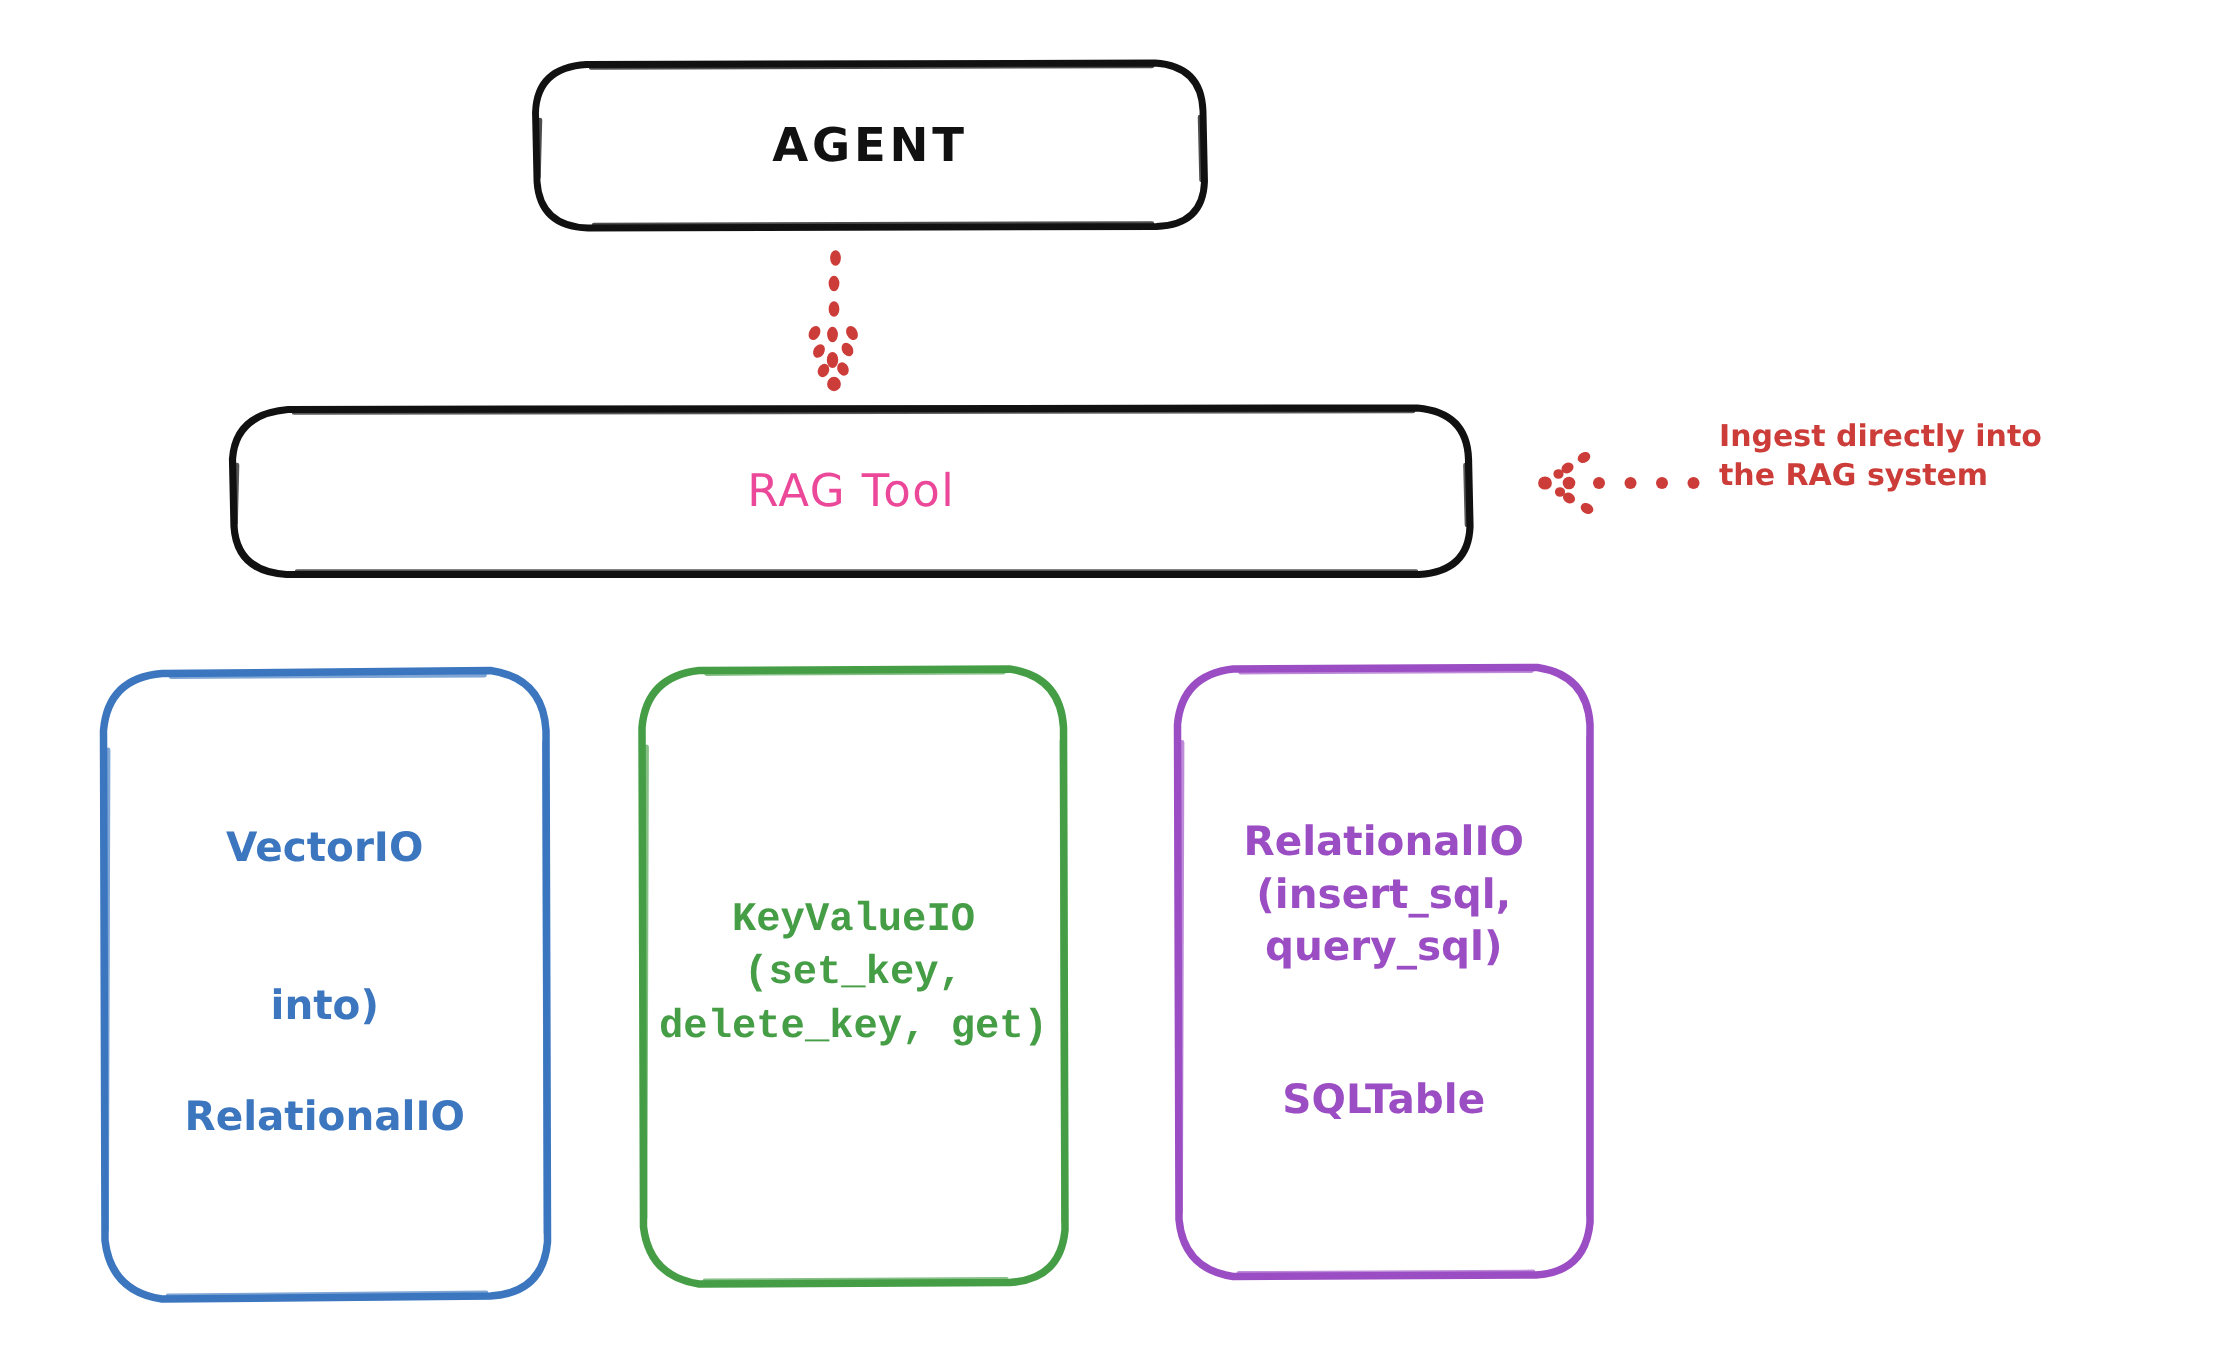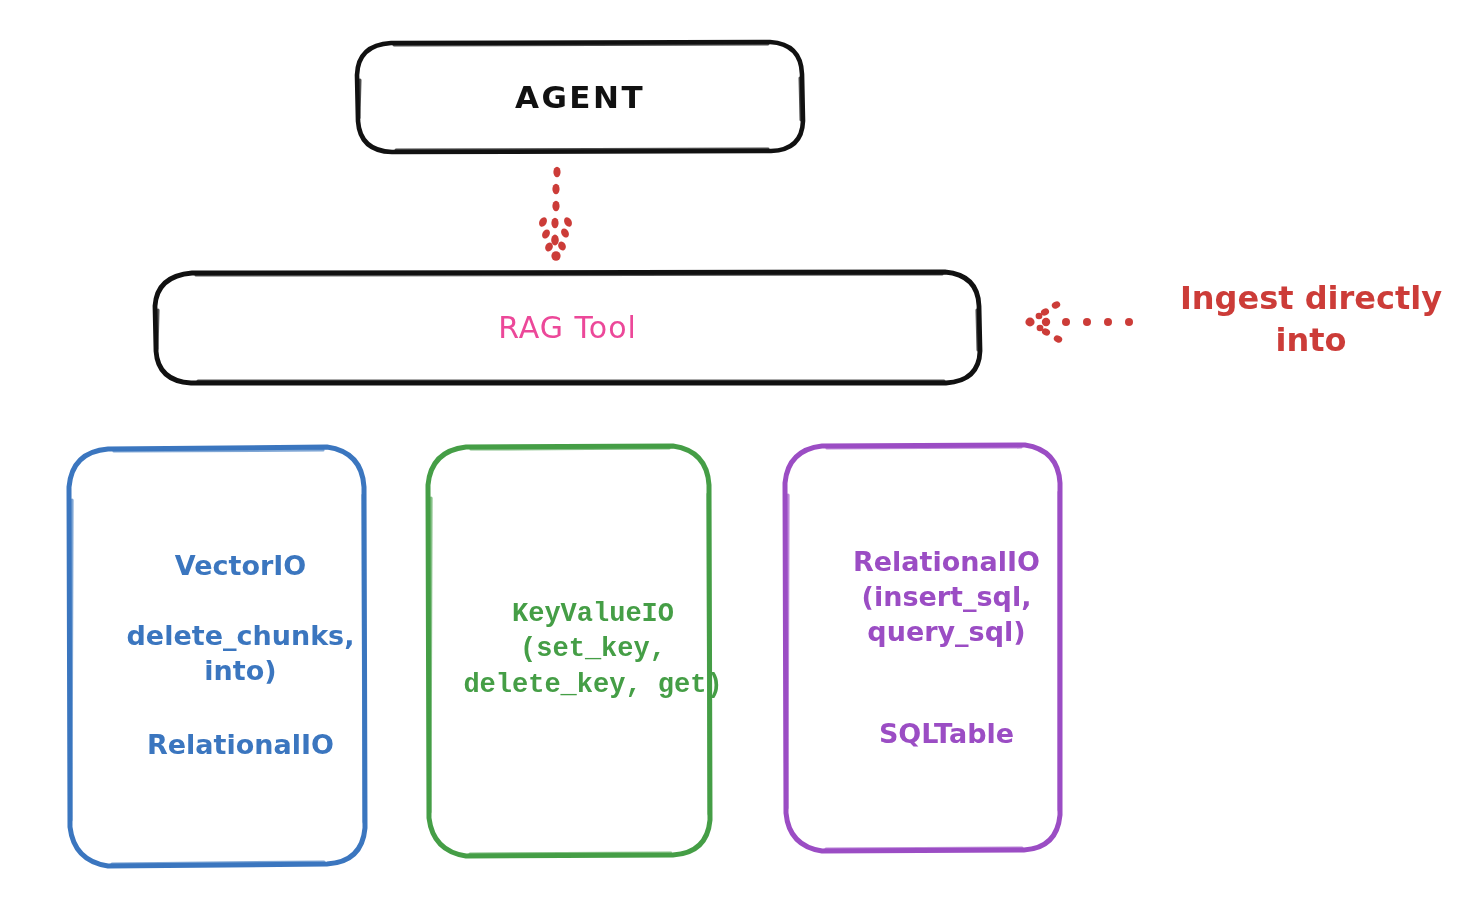--- a/index.html
+++ b/index.html
@@ -54,21 +54,20 @@
     font-size: 30px;
     font-weight: 400;
     letter-spacing: 1px;
     color: #ec4899;
   }
 
   .col-label {
     font-family: "DejaVu Sans", sans-serif;
     font-weight: 700;
     line-height: 1.30;
-    padding-left: 24px;
   }
 
   .col-label .api-block {
     display: block;
   }
   .col-label .index-block {
     display: block;
     margin-top: 1.45em;
   }
 
@@ -98,25 +97,24 @@
     color: #9b4dc4;
     gap: 28px;
   }
 
   .annotation-text {
     position: absolute;
     left: 1146px;
     top: 277px;
     width: 330px;
     font-family: "DejaVu Sans", sans-serif;
-    font-size: 32px;
+    font-size: 20px;
     font-weight: 700;
     line-height: 1.32;
     color: #cc3c38;
-    text-align: center;
     pointer-events: none;
   }
 
   .annotation-text span { display: block; }
 </style>
 </head>
 <body>
 
 <svg id="canvas" viewBox="0 0 1484 910" xmlns="http://www.w3.org/2000/svg">
 
@@ -184,21 +182,21 @@
 </svg>
 
 <div class="node-text agent-label">AGENT</div>
 
 <div class="node-text ragtool-label">RAG Tool</div>
 
 <div class="node-text col-label vector-label">
   <span class="api-block">
     <span>VectorIO</span><br>
     <br>
-    <span>delete_chunks,</span><br>
+    <br>
     <span>into)</span>
   </span>
   <span class="index-block">RelationalIO</span>
 </div>
 
 <div class="node-text col-label keyvalue-label">
   <span class="api-block">
     <span>KeyValueIO</span><br>
     <span>(set_key,</span><br>
     <span>delete_key, get)</span>
@@ -209,13 +207,14 @@
   <span class="api-block">
     <span>RelationalIO</span><br>
     <span>(insert_sql,</span><br>
     <span>query_sql)</span>
   </span>
   <span class="index-block">SQLTable</span>
 </div>
 
 <div class="annotation-text">
   <span>Ingest directly into</span>
+  <span>the RAG system</span>
 </div>
 
 </body></html>

